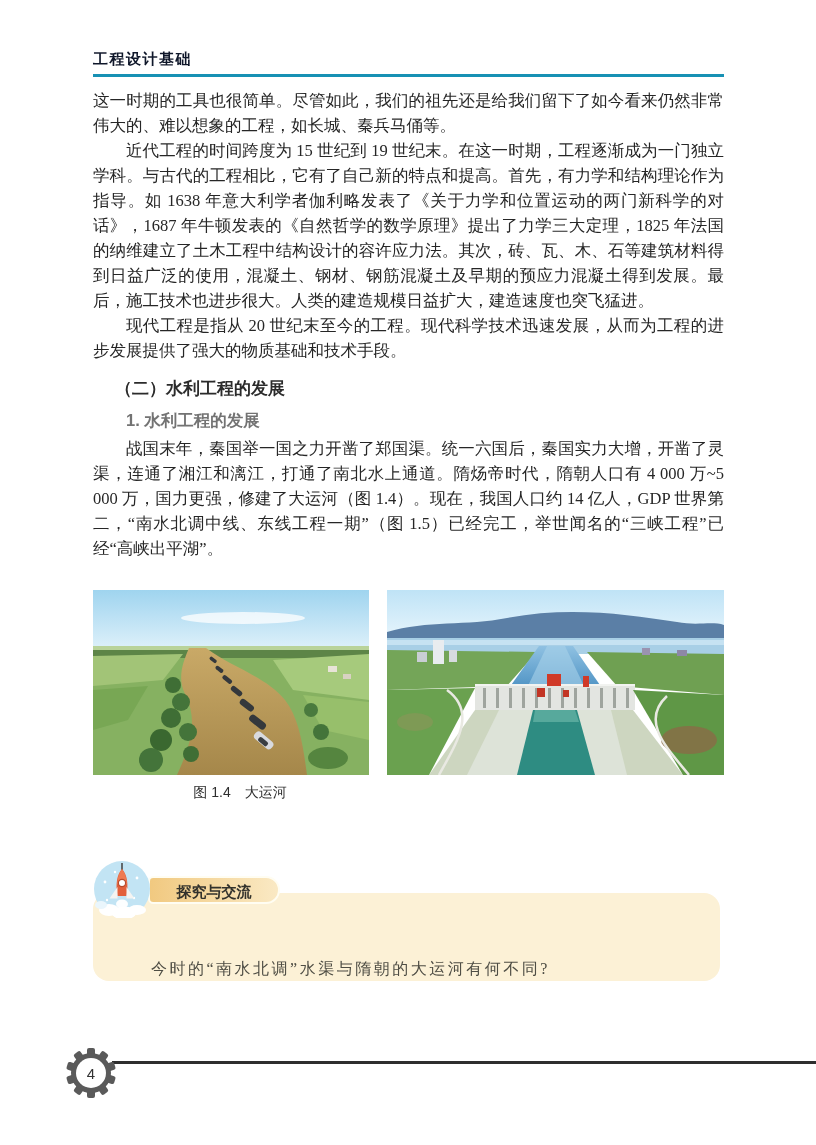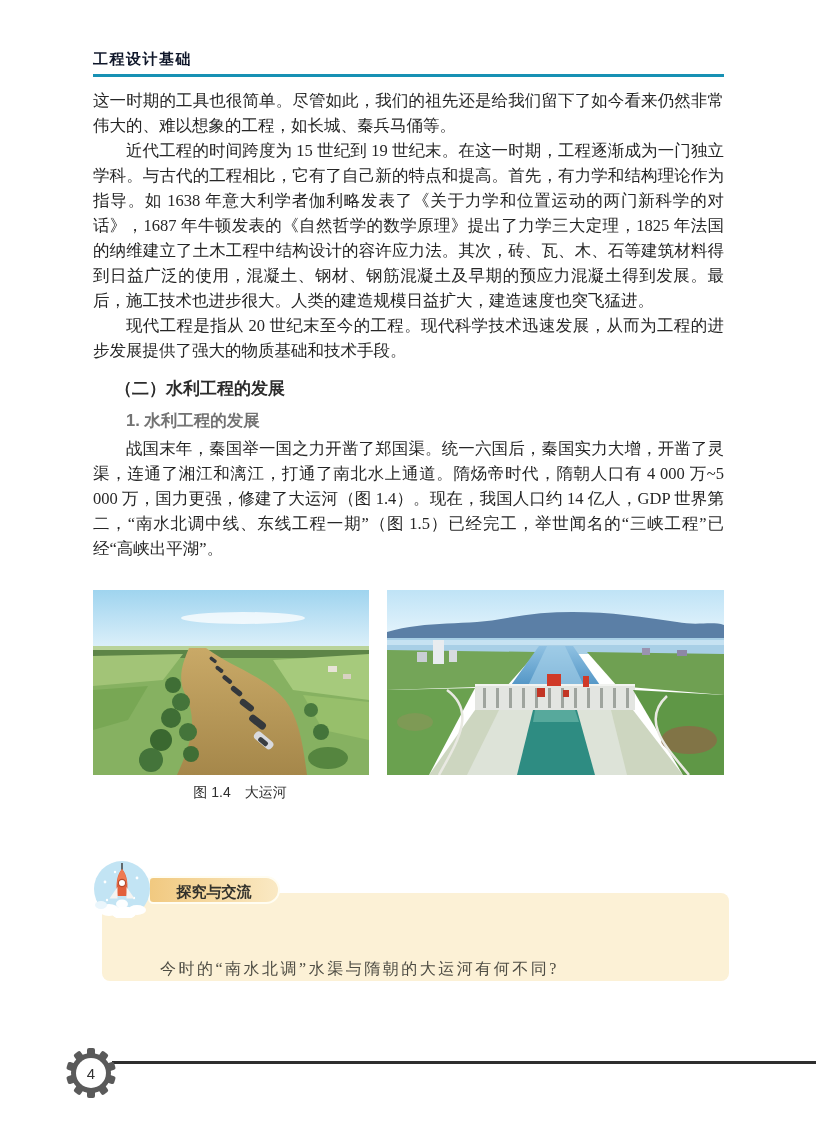--- a/index.html
+++ b/index.html
@@ -26,22 +26,22 @@
   figure{margin:0;}
   .fig-left{width:304px;}
   .fig-right{width:337px;}
   .photo{height:185px;overflow:hidden;}
   .photo svg{display:block;}
   .caption{margin-top:9px;text-align:center;font-family:"Liberation Sans","DejaVu Sans",sans-serif;
            font-size:14px;color:#2e2e2e;}
 
   
   .callout{position:absolute;left:93px;top:860px;width:631px;height:122px;}
-  .callout-box{position:absolute;left:9px;top:33px;width:627px;height:88px;
-               background:#FCF1D6;border-radius:8px;}
+  .callout-box{position:absolute;left:0;top:33px;width:627px;height:88px;
+               background:#FCF1D6;border-radius:16px;}
   .callout-tab{position:absolute;left:55px;top:16px;width:132px;height:28px;box-sizing:border-box;
                background:linear-gradient(90deg,#F1C980,#FAE9C4);
                border:2px solid #FFFDF2;border-radius:6px 16px 16px 6px;
                display:flex;align-items:flex-end;justify-content:center;
                font-family:Liberation Serif, serif;font-weight:bold;
                font-size:15px;color:#33322C;}
   .callout-icon{position:absolute;left:0;top:0;width:58px;height:58px;}
   .callout-question{position:absolute;left:58px;top:66px;margin:0;font-size:16px;
                     color:#4E4D44;letter-spacing:2.5px;}
 

